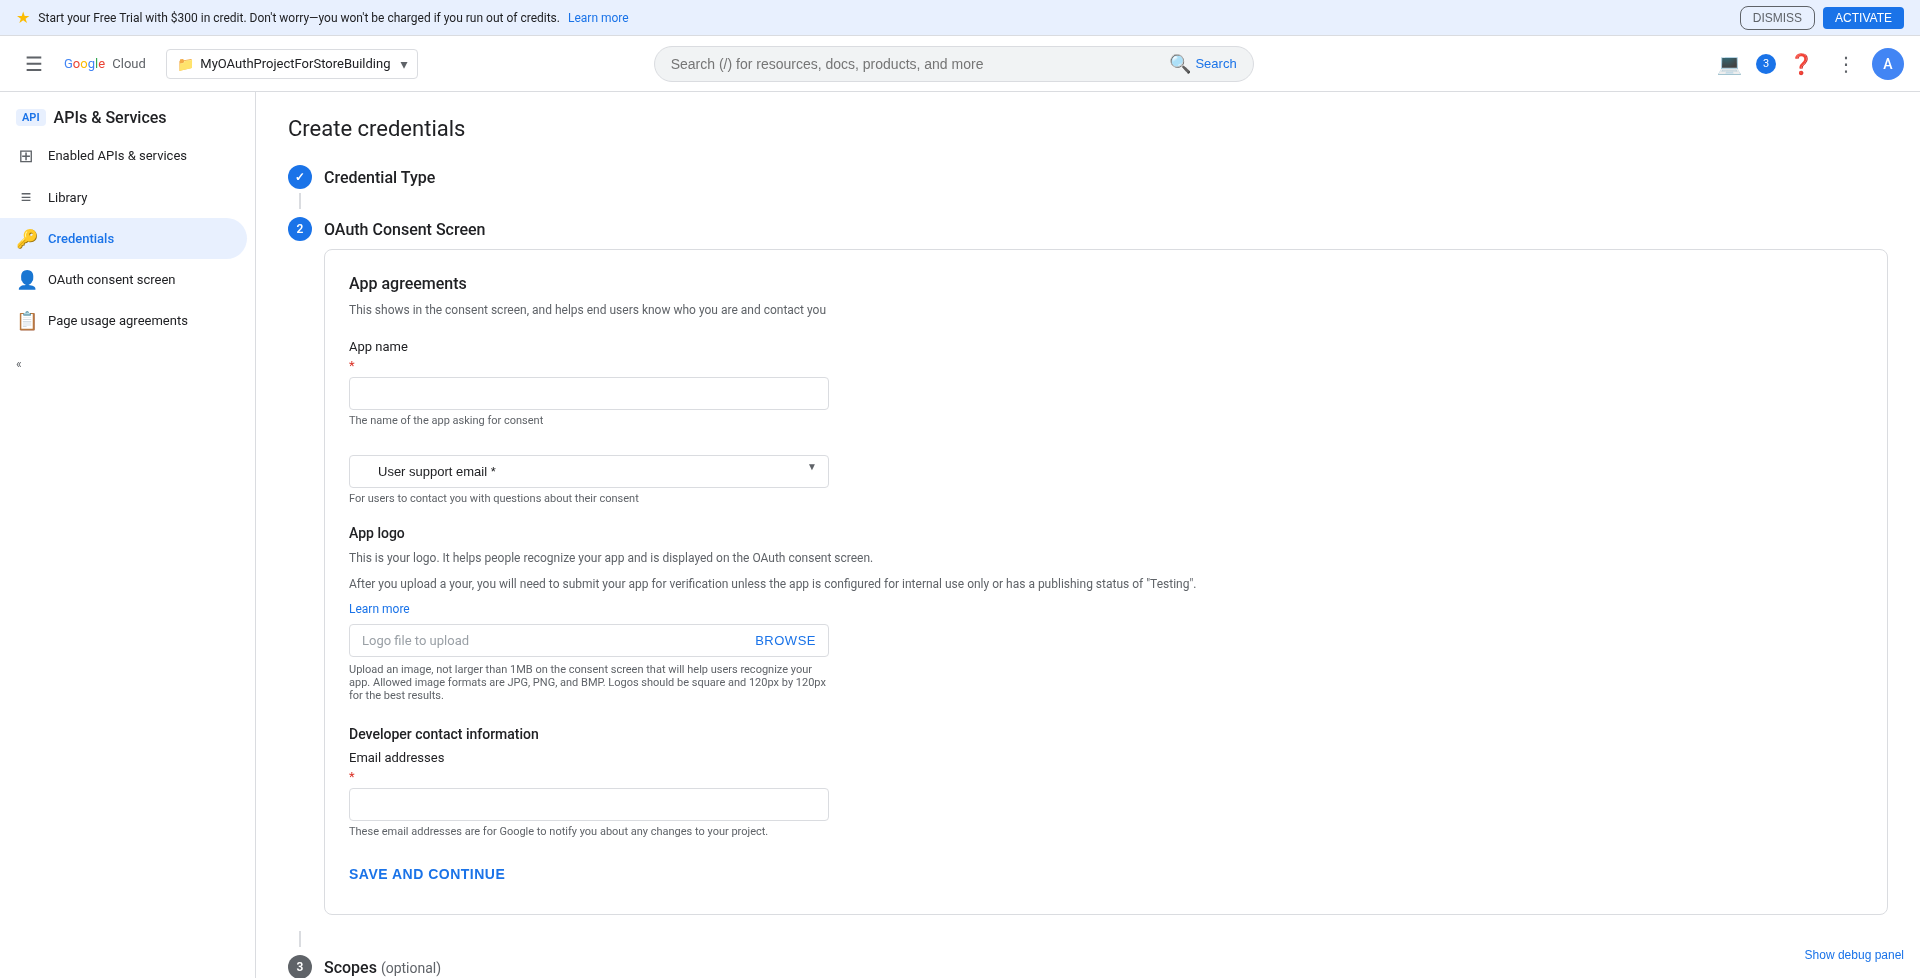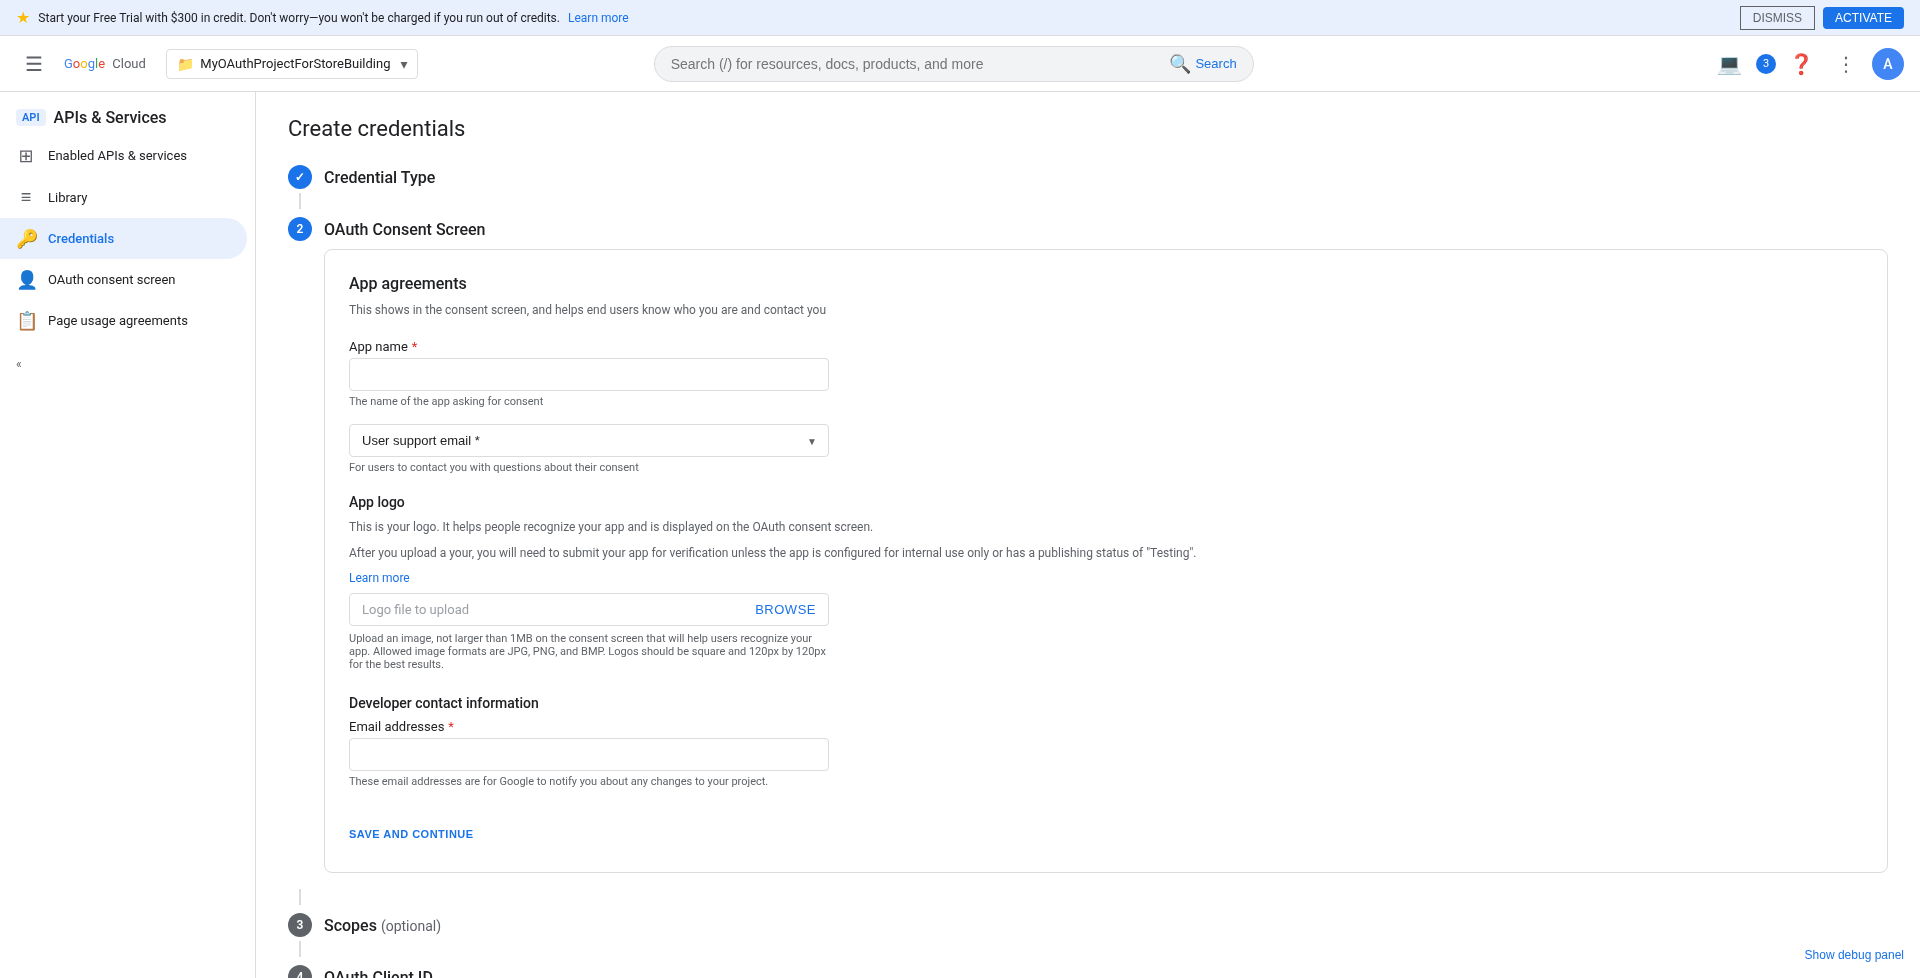--- a/index.html
+++ b/index.html
@@ -16,21 +16,21 @@
       color: #202124;
       border-bottom: 1px solid #dadce0;
       height: 36px;
     }
     .top-banner .star-icon { color: #fbbc04; font-size: 16px; }
     .top-banner a { color: #1a73e8; text-decoration: none; }
     .top-banner .dismiss-btn {
       margin-left: auto;
       background: transparent;
       border: 1px solid #5f6368;
-      border-radius: 0;
+      border-radius: 8px;
       padding: 4px 12px;
       font-size: 12px;
       cursor: pointer;
       color: #5f6368;
     }
     .top-banner .activate-btn {
       background: #1a73e8;
       border: none;
       border-radius: 4px;
       padding: 4px 12px;
@@ -198,36 +198,37 @@
       max-width: 480px;
       border: 1px solid #dadce0;
       border-radius: 4px;
       padding: 8px 12px;
       font-size: 13px;
       color: #202124;
       outline: none;
     }
     .field-hint { font-size: 11px; color: #5f6368; margin-top: 4px; }
     .required-star { color: #d93025; }
-    .field-label-inline { display: flex; align-items: flex-start; gap: 4px; margin-bottom: 4px; font-size: 13px; color: #202124; }
+    .field-label-inline { display: flex; align-items: flex-start; gap: 4px; margin-bottom: 4px; font-size: 13px; color: #202124; flex-direction: column; }
 
     
     .form-select {
       width: 100%;
       max-width: 480px;
       border: 1px solid #dadce0;
       border-radius: 4px;
-      padding: 8px 12px;
+      padding: 8px 28px;
       font-size: 13px;
       color: #202124;
       outline: none;
       background: #fff;
       appearance: none;
       cursor: pointer;
       position: relative;
+      margin-top: 12px;
     }
     .select-wrapper { position: relative; max-width: 480px; }
     .select-wrapper::after {
       content: '▼';
       font-size: 10px;
       color: #5f6368;
       position: absolute;
       right: 12px;
       top: 50%;
       transform: translateY(-50%);
@@ -256,26 +257,26 @@
       font-weight: 500;
       cursor: pointer;
       letter-spacing: 0.5px;
     }
 
     
     .save-btn {
       background: transparent;
       border: none;
       color: #1a73e8;
-      font-size: 11px;
+      font-size: 14px;
       font-weight: 600;
       cursor: pointer;
       padding: 8px 0;
       letter-spacing: 0.5px;
-      margin-top: 16px;
+      margin-top: 4px;
     }
 
     
     .optional-tag { font-size: 14px; color: #5f6368; font-weight: 400; }
 
     
     .debug-panel-btn {
       position: fixed;
       bottom: 16px;
       right: 16px;

